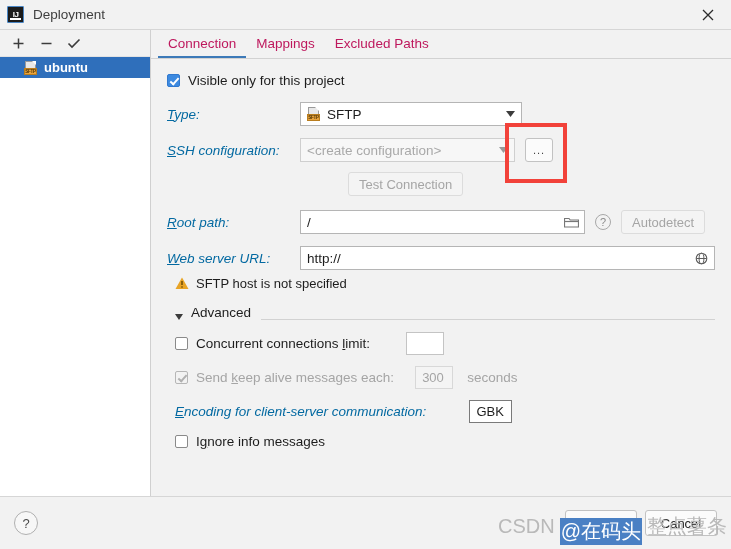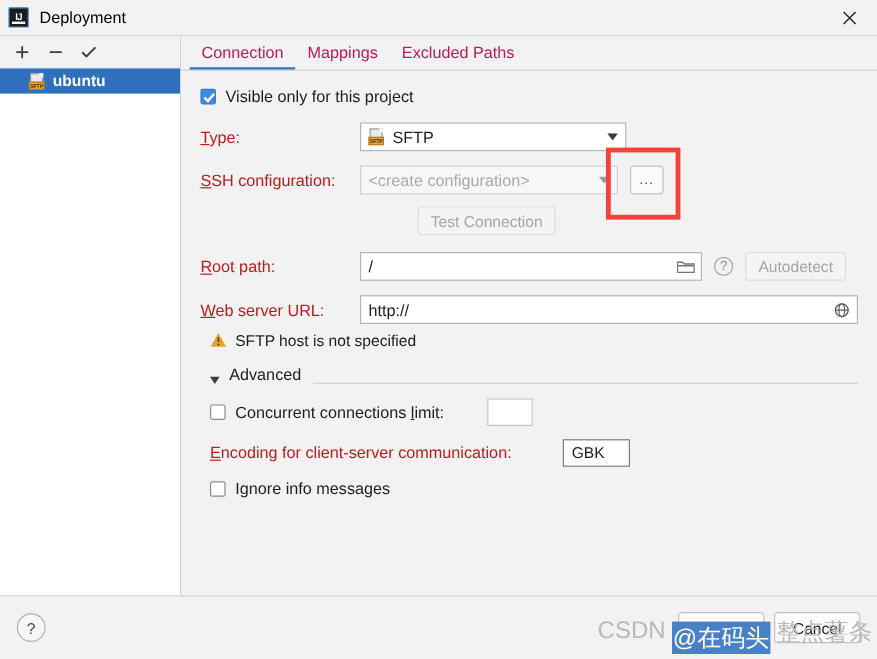--- a/index.html
+++ b/index.html
@@ -34,21 +34,21 @@
   .ij-logo:before{
     content:"IJ";position:absolute;left:0;right:0;top:0;
     font-size:8px;font-weight:bold;color:#ffffff;
     text-align:center;line-height:15px;letter-spacing:-0.5px;
     font-family:"Liberation Sans", sans-serif;
   }
   .ij-logo:after{
     content:"";position:absolute;left:2px;right:2px;bottom:2px;height:2px;
     background:#ffffff;
   }
-  .title-text{font-size:13.5px;color:#000000;}
+  .title-text{font-size:13.5px;color:#404040;}
   .close-btn{
     position:absolute;right:0;top:0;width:46px;height:29px;
     display:flex;align-items:center;justify-content:center;
     cursor:default;
   }
   .close-btn svg{display:block;}
   
   .body-area{
     flex:1 1 auto;display:flex;min-height:0;
     border-top:1px solid #d6d6d6;
@@ -118,21 +118,21 @@
     font-size:13.5px;color:#be185d;cursor:default;
     border-bottom:2px solid transparent;box-sizing:border-box;
   }
   .tab.active{border-bottom:2px solid #3d7ab8;}
   .form{
     flex:1 1 auto;padding:14px 16px 0 16px;overflow:hidden;
     position:relative;
   }
   .row{display:flex;align-items:center;margin-bottom:12px;}
   .label{
-    width:133px;flex:0 0 133px;font-size:13.5px;color:#b91c1c;
+    width:133px;flex:0 0 133px;font-size:13.5px;color:#0369a1;font-style:italic;
   }
   .label.wide{width:auto;flex:0 0 auto;margin-right:8px;}
   u{text-decoration:underline;}
   
   .cb{
     width:13px;height:13px;flex:0 0 13px;
     border:1px solid #8a8a8a;background:#ffffff;
     box-sizing:border-box;border-radius:2px;position:relative;
     margin-right:8px;
   }
@@ -194,21 +194,21 @@
   }
   .adv-title{font-size:13.5px;margin-right:10px;}
   .adv-line{flex:1 1 auto;height:1px;background:#d2d2d2;}
   .num-field{
     width:38px;height:23px;border:1px solid #c4c4c4;background:#ffffff;
     box-sizing:border-box;font-size:13px;
     display:flex;align-items:center;padding-left:6px;
   }
   .num-field.disabled{background:#f4f4f4;border-color:#d8d8d8;color:#a5a5a5;}
   .enc-field{
-    width:56px;height:23px;border:1px solid #7a7a7a;background:#ffffff;
+    width:43px;height:23px;border:1px solid #7a7a7a;background:#ffffff;
     box-sizing:border-box;font-size:13px;
     display:flex;align-items:center;padding-left:6px;
   }
   
   .footer{
     height:52px;flex:0 0 52px;
     border-top:1px solid #d6d6d6;
     background:#f2f2f2;
     display:flex;align-items:center;
     padding:0 14px;position:relative;
@@ -387,20 +387,26 @@
           <span class="adv-title">Advanced</span>
           <span class="adv-line"></span>
         </div>
 
         <div class="row" style="margin-bottom:11px;">
           <span class="cb" style="margin-left:8px;"></span>
           <span class="cb-label">Concurrent connections <u>l</u>imit:</span>
           <div class="num-field" style="margin-left:36px;"></div>
         </div>
 
+        <div class="row" style="margin-bottom:11px;">
+          <span class="cb checked disabled" style="margin-left:8px;"></span>
+          <span class="cb-label dim">Send <u>k</u>eep alive messages each:</span>
+          <div class="num-field disabled" style="margin-left:21px;">300</div>
+          <span class="dim" style="margin-left:14px;font-size:13.5px;">seconds</span>
+        </div>
 
         <div class="row" style="margin-bottom:11px;gap:35px;">
           <span class="label wide" style="margin-left:8px;"><u>E</u>ncoding for client-server communication:</span>
           <div class="enc-field">GBK</div>
         </div>
 
         <div class="cb-row">
           <span class="cb" style="margin-left:8px;"></span>
           <span class="cb-label">I<u>g</u>nore info messages</span>
         </div>

